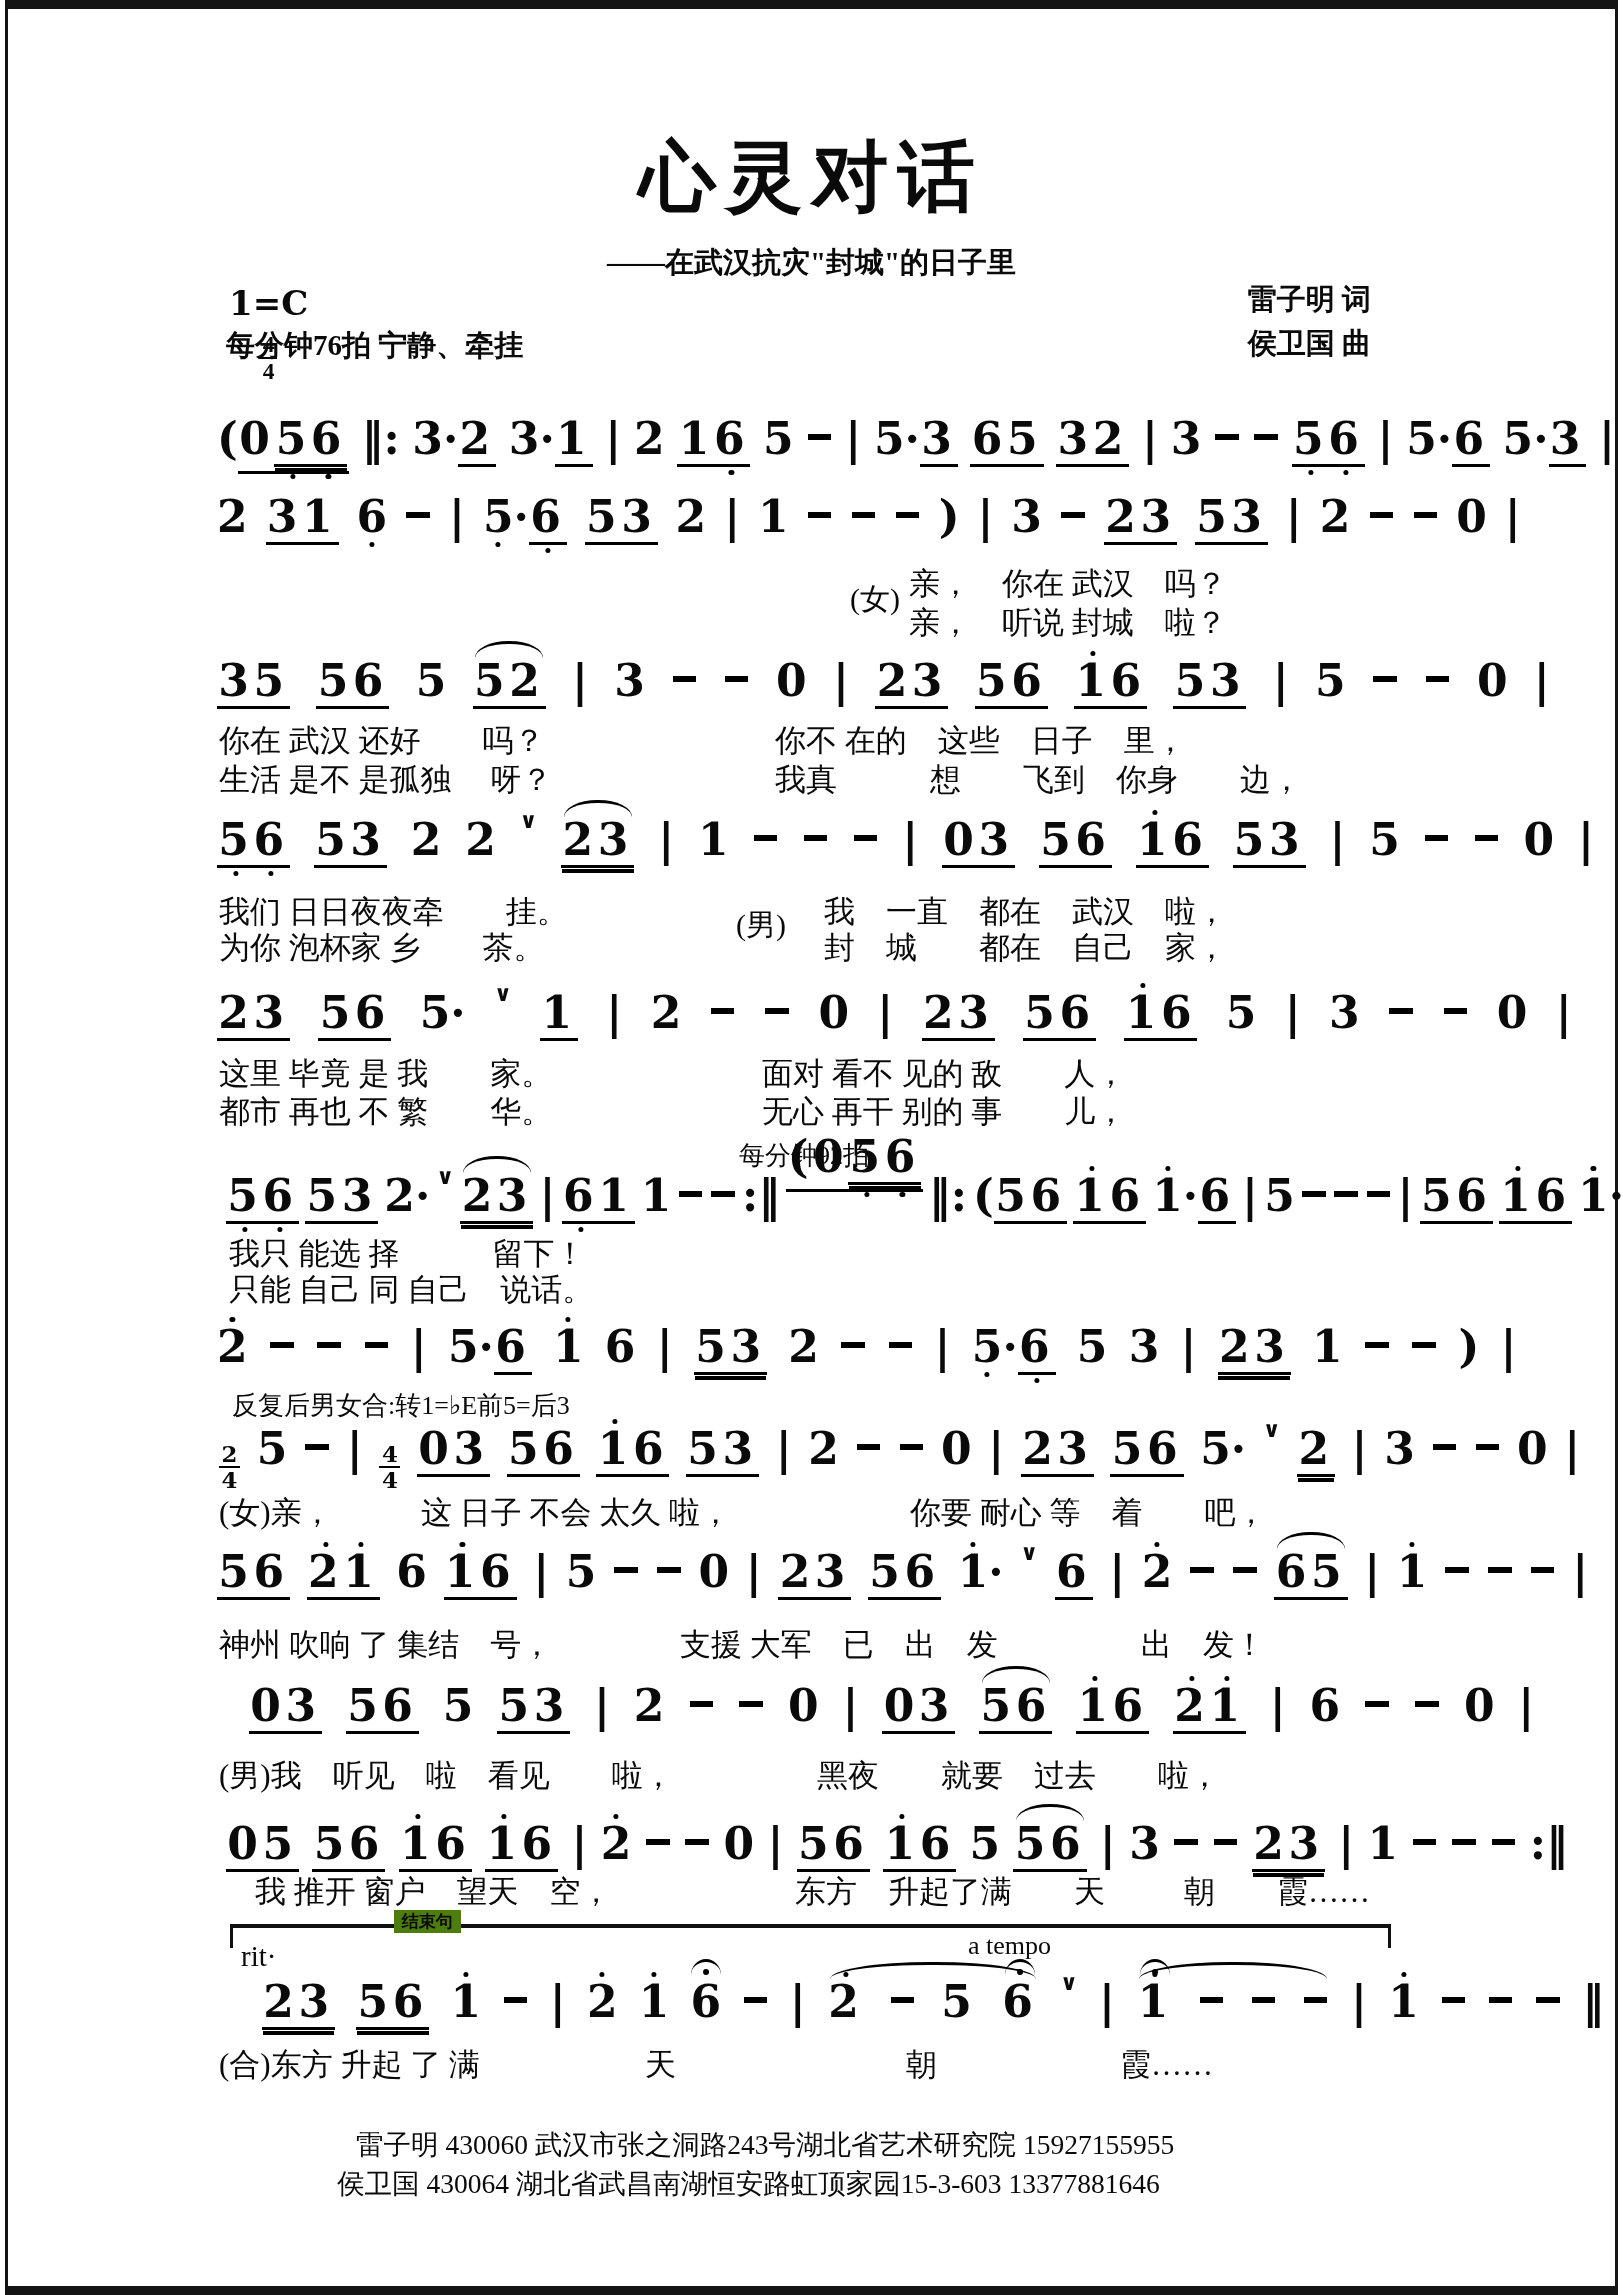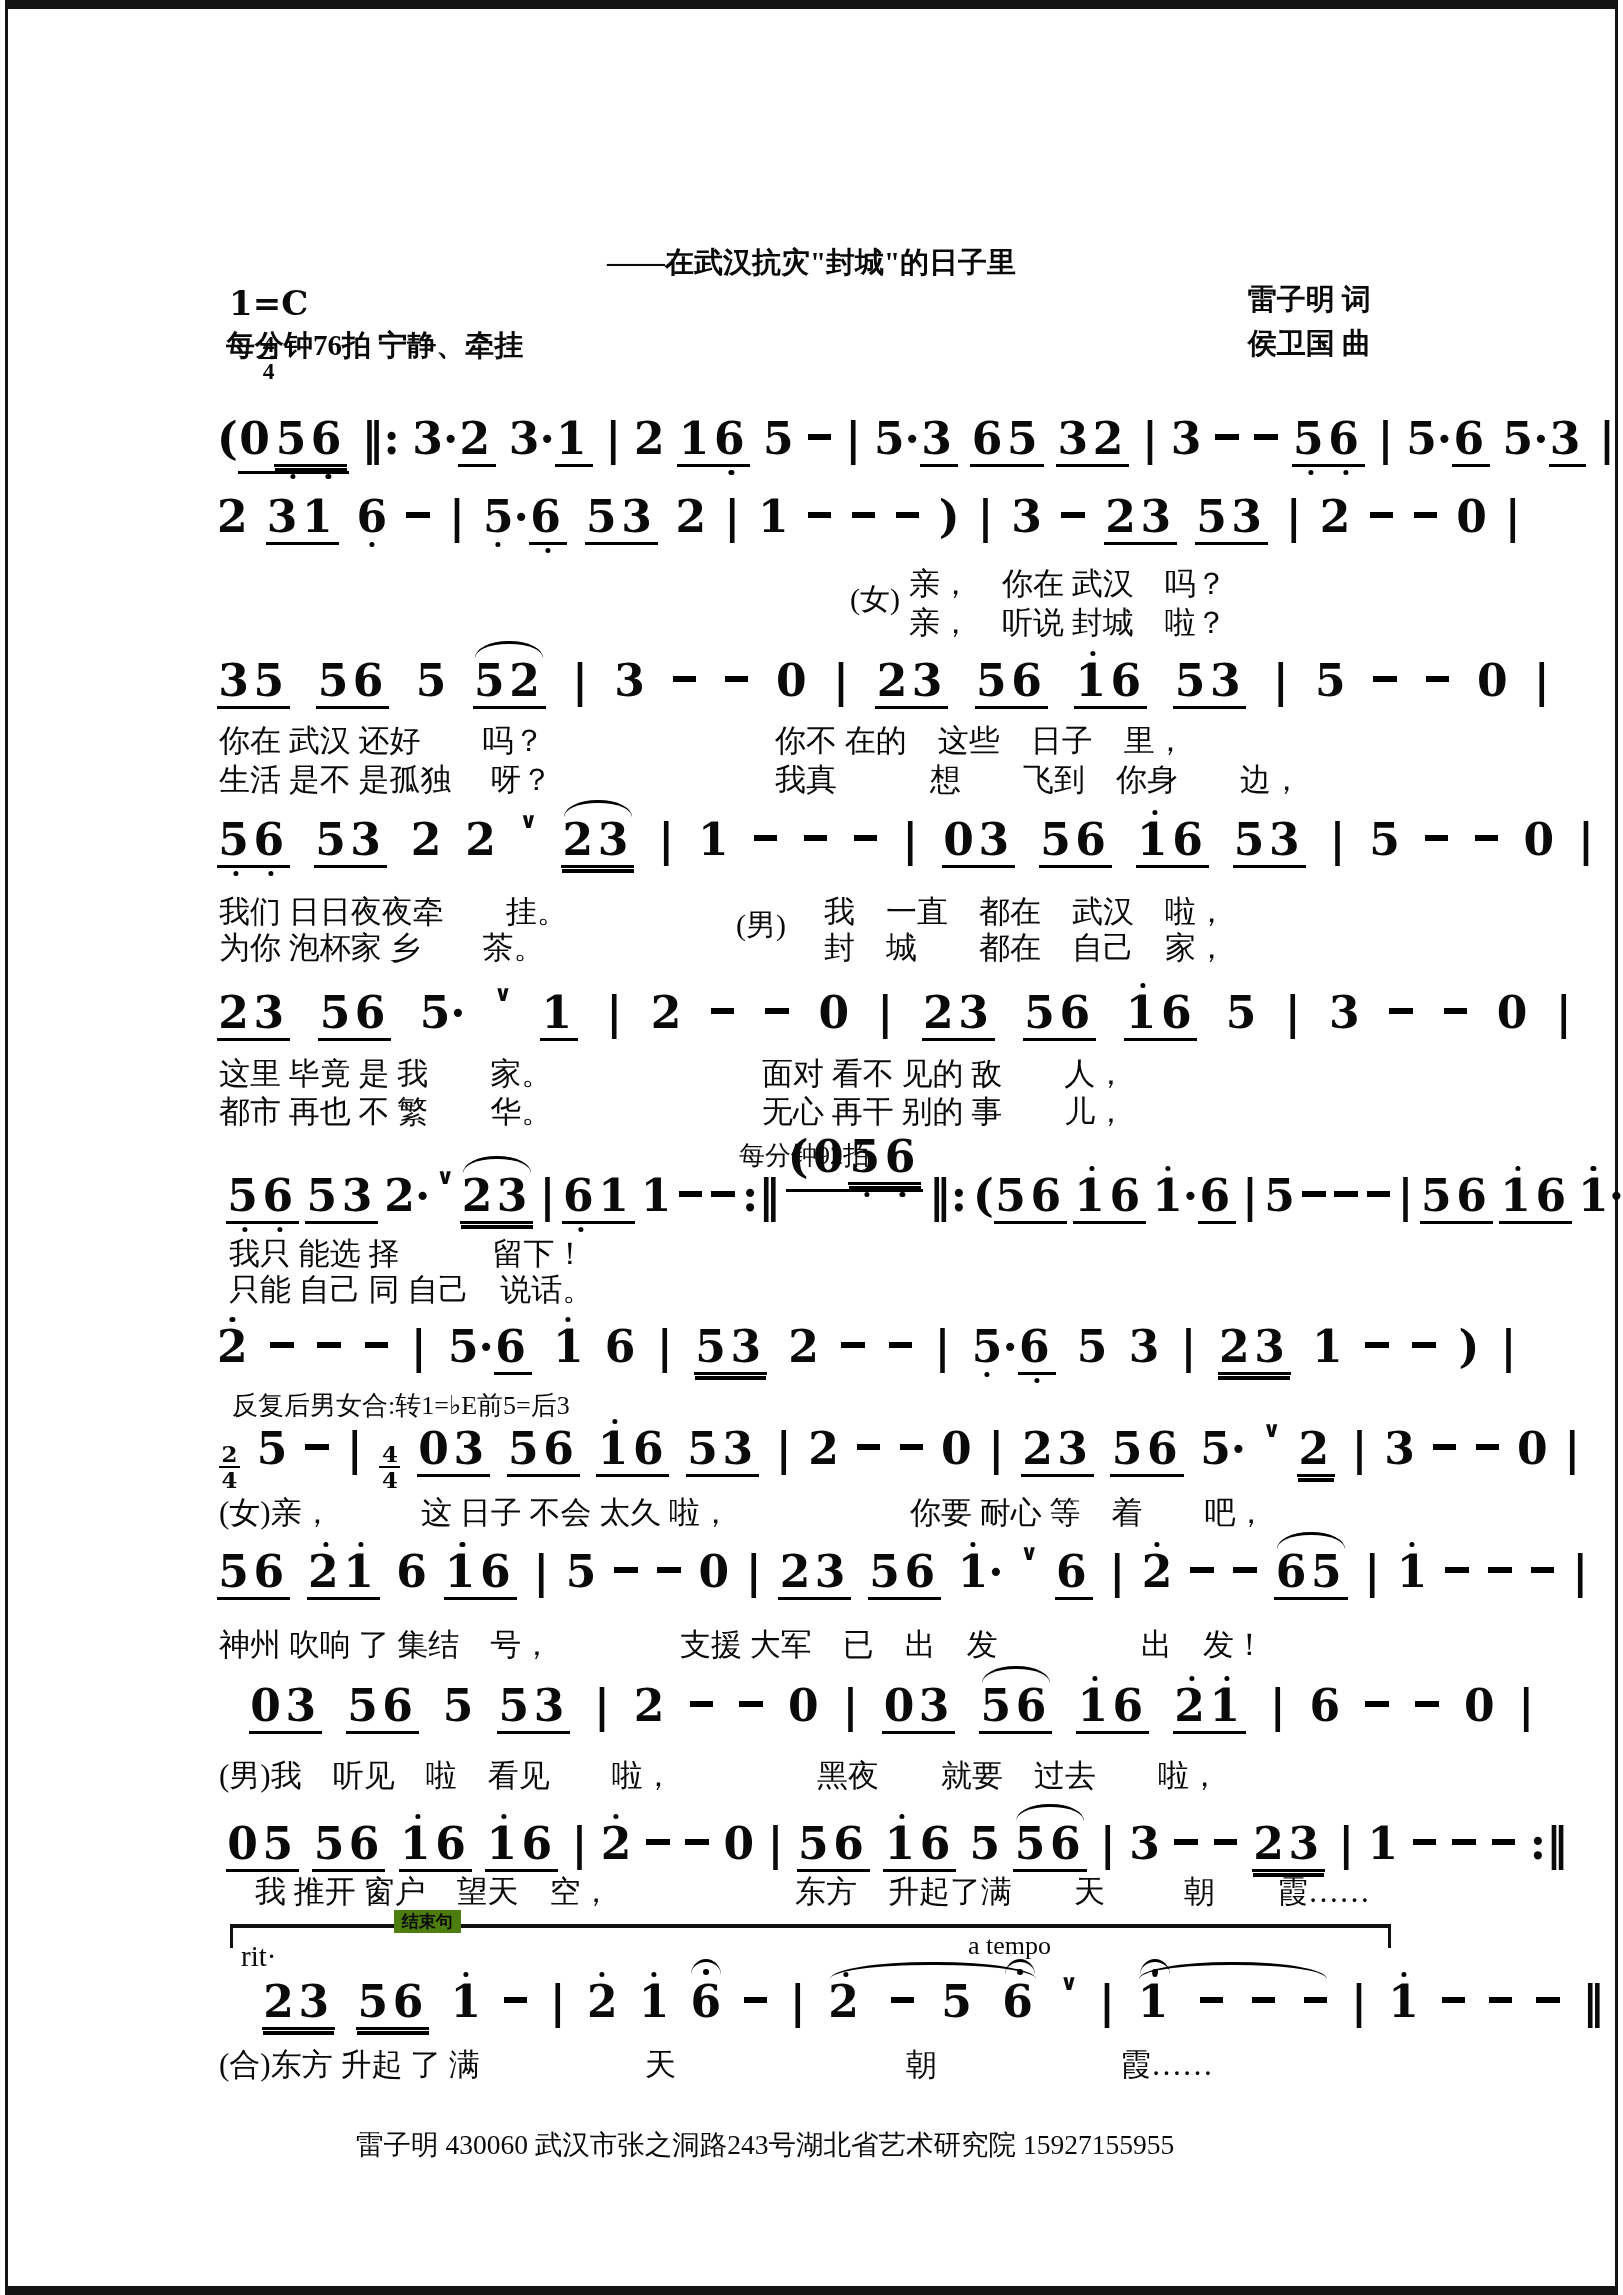--- a/index.html
+++ b/index.html
@@ -54,20 +54,21 @@
           font-weight:700;white-space:nowrap;}
   .footer-line{position:absolute;font-size:27.5px;white-space:pre;}
   .f1{left:356px;top:2127px;}
   .f2{left:337px;top:2166px;}
 </style>
 </head>
 <body>
 
 <div id="sheet">
   <div class="frame"></div>
+  <h1 class="title">心灵对话</h1>
   <div class="subtitle">——在武汉抗灾"封城"的日子里</div>
   <div class="keyrow">
     <span class="keysig">1=C</span>
     <span class="frac keyfrac">
         <span class="ft">4</span>
         <span class="fb">4</span>
       </span>
   </div>
   <div class="tempo">每分钟76拍 宁静、牵挂</div>
   <div class="credits">
@@ -122,14 +123,15 @@
       </div>
       <div class="lyric" style="font-size: 29px; left: 241px; top: 1894px;">rit·</div>
       <div class="lyric" style="font-size: 26px; left: 968px; top: 1885px;">a tempo</div>
       <div class="music" style="word-spacing: 5.9px; left: 262px; top: 1934px;"><span class="g u2">23</span> <span class="g u2">56</span> <span class="hi">1</span> <span class="dash"></span> | <span class="hi">2</span> <span class="hi">1</span> <span class="ferm">6</span> <span class="dash"></span> | <span class="g slur u0"><span class="hi">2</span> <span class="dash"></span> 5 <span class="ferm">6</span></span> <span class="breath">∨</span> | <span class="g slur u0"><span class="ferm"><span class="hi">1</span></span> <span class="dash"></span> <span class="dash"></span> <span class="dash"></span></span> | <span class="hi">1</span> <span class="dash"></span> <span class="dash"></span> <span class="dash"></span> ‖</div>
       <div class="lyric" style="left: 219px; top: 2001px;">(合)东方 升起 了 满</div>
       <div class="lyric" style="left: 645px; top: 2001px;">天</div>
       <div class="lyric" style="left: 906px; top: 2001px;">朝</div>
       <div class="lyric" style="left: 1120px; top: 2001px;">霞……</div>
     </div>
   <div class="footer-line f1">雷子明 430060 武汉市张之洞路243号湖北省艺术研究院 15927155955</div>
+  <div class="footer-line f2">侯卫国 430064 湖北省武昌南湖恒安路虹顶家园15-3-603 13377881646</div>
 </div>
 
 
 </body></html>

